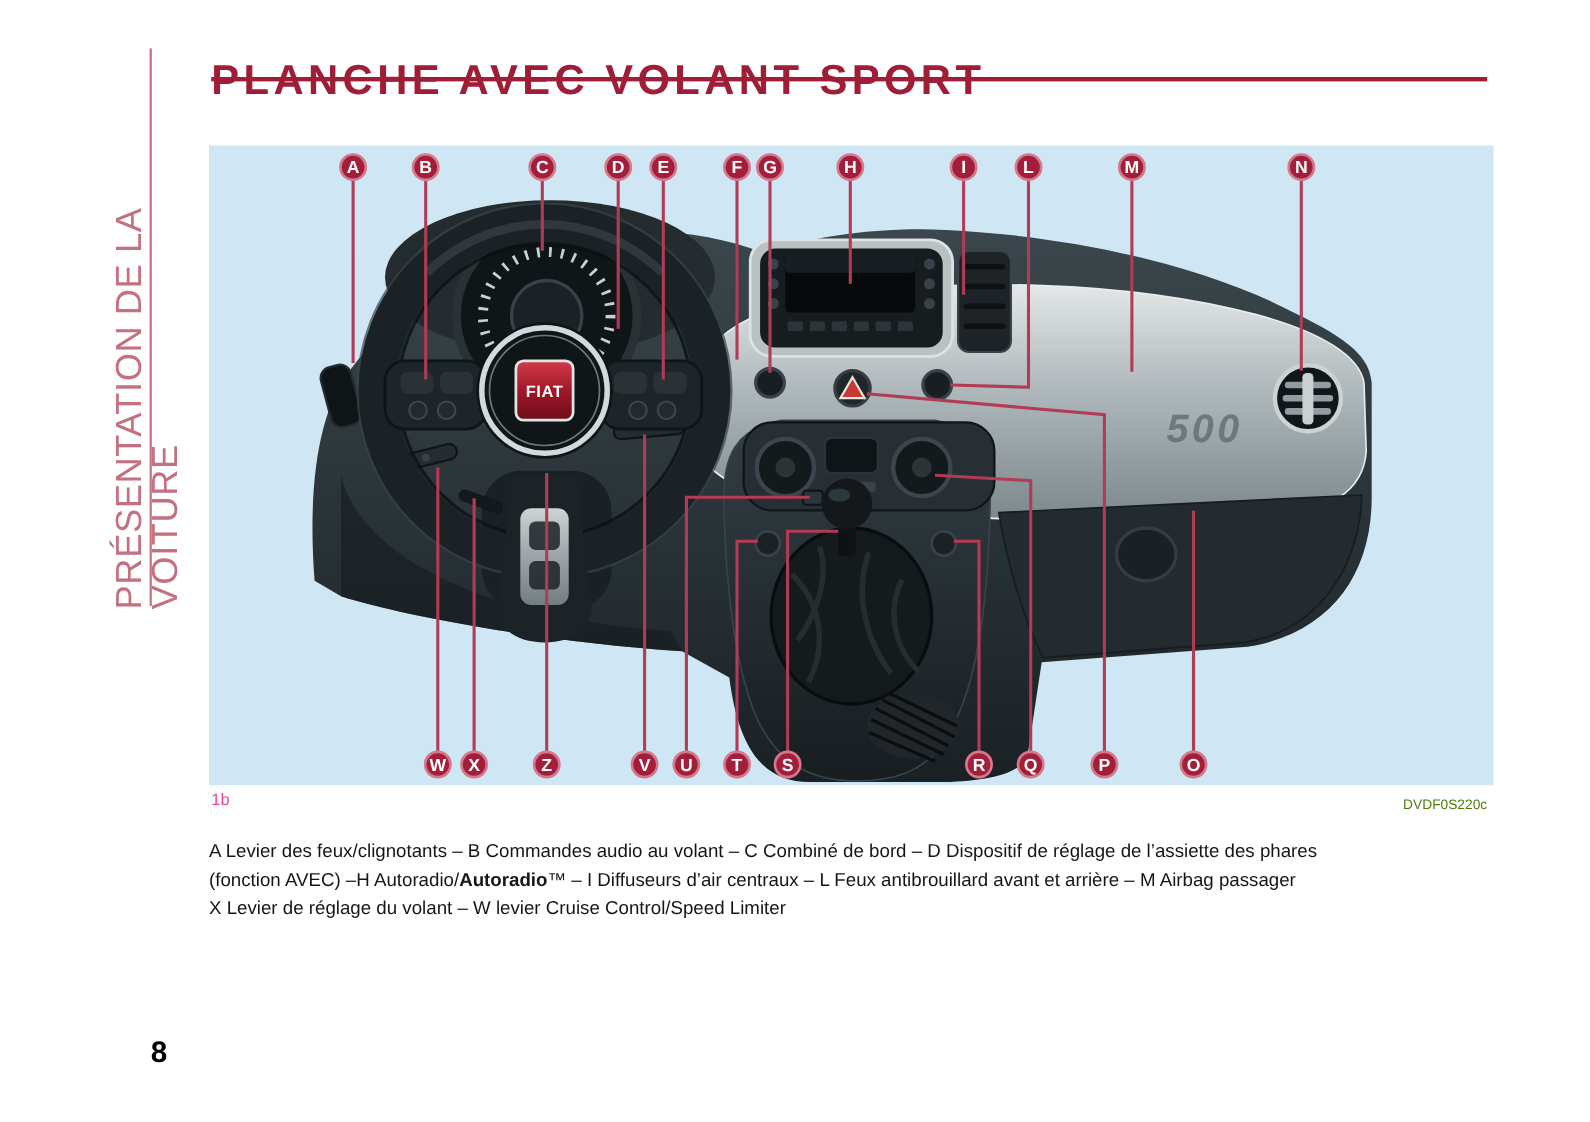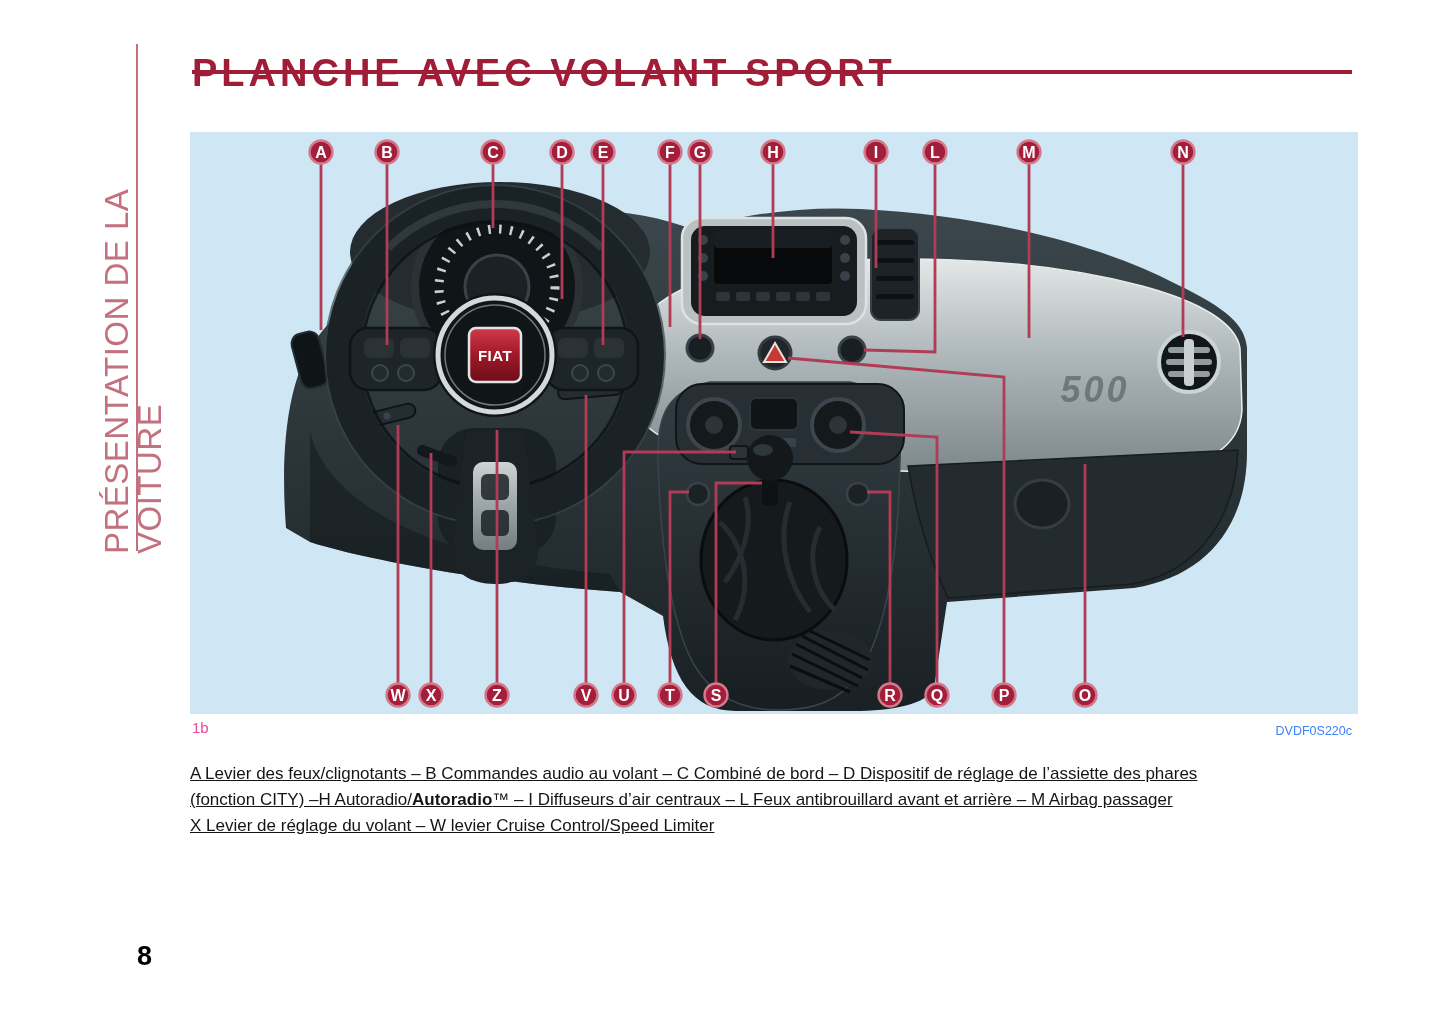--- a/index.html
+++ b/index.html
@@ -26,26 +26,26 @@
   .leader{fill:none;stroke:var(--leader);stroke-width:2.8px;}
   .callout circle{fill:var(--callout);stroke:var(--callout-ring);stroke-width:2.4px;}
   .callout text{fill:#ffffff;font-size:16px;font-weight:bold;text-anchor:middle;
     font-family:"Liberation Sans",sans-serif;}
   .logo500{font-style:italic;font-weight:bold;font-size:36px;letter-spacing:3px;
     fill:#5d686b;opacity:.75;text-anchor:middle;}
   .badge-text{fill:#fff;font-size:15px;font-weight:800;letter-spacing:.5px;text-anchor:middle;
     font-family:"Liberation Sans",sans-serif;}
 
   .fig-label{position:absolute;left:192px;top:719px;font-size:15px;color:#ec4899;}
-  .fig-code{position:absolute;right:93px;top:724px;font-size:12.5px;color:#3b82f6;padding-left:18px;}
+  .fig-code{position:absolute;right:93px;top:724px;font-size:12.5px;color:#4d7c0f;padding-left:18px;}
 
   
   .legend{position:absolute;left:190px;top:761px;width:1135px;
     font-size:17px;line-height:25.8px;color:#151515;}
-  .legend p{margin:0;text-decoration:underline;}
+  .legend p{margin:0;}
   .legend b{font-weight:bold;}
 
   .page-number{position:absolute;left:137px;top:941px;font-size:27px;font-weight:bold;color:#000;}
 </style>
 </head>
 <body>
 
 <div class="page">
 
   <div class="sidebar-text">PRÉSENTATION DE LA VOITURE</div>
@@ -356,18 +356,18 @@
           </g>
         </g>
     </svg>
   </figure>
 
   <div class="fig-label">1b</div>
   <div class="fig-code">DVDF0S220c</div>
 
   <div class="legend">
     <p><span>A Levier des feux/clignotants – B Commandes audio au volant – C Combiné de bord – D Dispositif de réglage de l’assiette des phares</span></p>
-    <p><span>(fonction CITY) –H Autoradio/</span><b>Autoradio</b><span>™ – I Diffuseurs d’air centraux – L Feux antibrouillard avant et arrière – M Airbag passager</span></p>
+    <p><span>(fonction AVEC) –H Autoradio/</span><b>Autoradio</b><span>™ – I Diffuseurs d’air centraux – L Feux antibrouillard avant et arrière – M Airbag passager</span></p>
     <p><span>X Levier de réglage du volant – W levier Cruise Control/Speed Limiter</span></p>
   </div>
 
   <div class="page-number">8</div>
 </div>
 
 </body></html>

